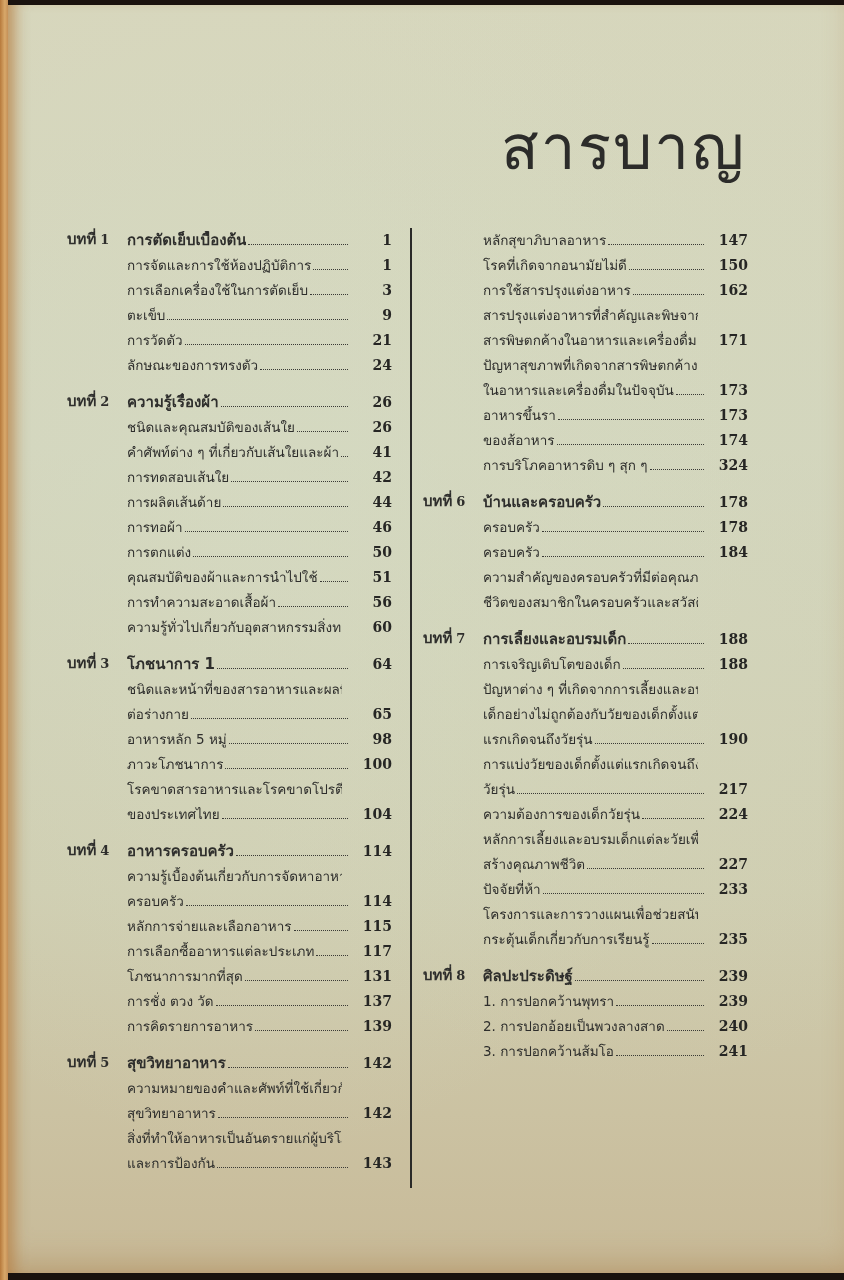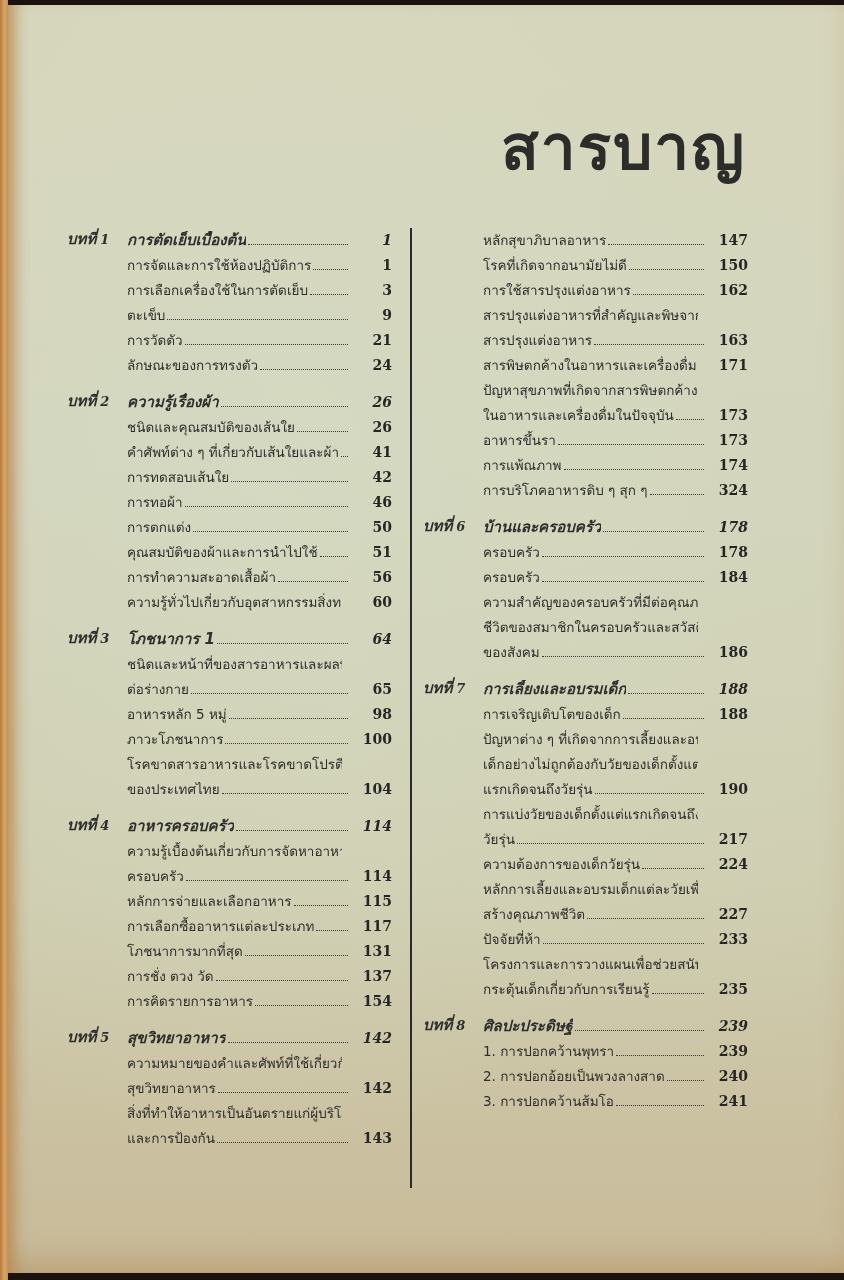--- a/index.html
+++ b/index.html
@@ -32,21 +32,21 @@
       top: 0;
       width: 8px;
       height: 1280px;
       background: linear-gradient(90deg, #b77a3c 0%, #d8a86a 60%, #c49058 100%);
     }
     .title {
       position: absolute;
       right: 98px;
       top: 112px;
       font-family: "DejaVu Sans", sans-serif;
-      font-weight: bold;
+      font-weight: normal;
       font-size: 62px;
       letter-spacing: 2px;
       color: #2c2c2a;
       margin: 0;
       line-height: 1;
     }
     .divider {
       position: absolute;
       left: 410px;
       top: 228px;
@@ -68,21 +68,20 @@
       display: flex;
       align-items: flex-end;
       font-size: 13.5px;
       color: #2e2e2c;
       line-height: 18px;
     }
     .row.chapter {
       height: 25px;
       font-weight: bold;
       font-size: 15px;
-      font-style: italic;
     }
     .row.gap { margin-top: 12px; }
     .chap-no {
       width: 60px;
       flex: 0 0 60px;
       white-space: nowrap;
       font-family: "DejaVu Serif", serif;
       font-weight: bold;
       font-size: 15px;
     }
@@ -177,20 +176,26 @@
       <span class="page-num">41</span>
     </div>
     <div class="row">
       <span class="indent"></span>
       <span class="text">การทดสอบเส้นใย</span>
       <span class="leader"></span>
       <span class="page-num">42</span>
     </div>
     <div class="row">
       <span class="indent"></span>
+      <span class="text">การผลิตเส้นด้าย</span>
+      <span class="leader"></span>
+      <span class="page-num">44</span>
+    </div>
+    <div class="row">
+      <span class="indent"></span>
       <span class="text">การทอผ้า</span>
       <span class="leader"></span>
       <span class="page-num">46</span>
     </div>
     <div class="row">
       <span class="indent"></span>
       <span class="text">การตกแต่ง</span>
       <span class="leader"></span>
       <span class="page-num">50</span>
     </div>
@@ -293,21 +298,21 @@
     <div class="row">
       <span class="indent"></span>
       <span class="text">การชั่ง ตวง วัด</span>
       <span class="leader"></span>
       <span class="page-num">137</span>
     </div>
     <div class="row">
       <span class="indent"></span>
       <span class="text">การคิดรายการอาหาร</span>
       <span class="leader"></span>
-      <span class="page-num">154</span>
+      <span class="page-num">139</span>
     </div>
     <div class="row chapter gap">
       <span class="chap-no"><span>บทที่</span><span class="num">5</span></span>
       <span class="text">สุขวิทยาอาหาร</span>
       <span class="leader"></span>
       <span class="page-num">142</span>
     </div>
     <div class="row">
       <span class="indent"></span>
       <span class="text">ความหมายของคำและศัพท์ที่ใช้เกี่ยวกับ</span>
@@ -353,26 +358,20 @@
       <span class="page-num">162</span>
     </div>
     <div class="row">
       <span class="indent"></span>
       <span class="text">สารปรุงแต่งอาหารที่สำคัญและพิษจาก</span>
       <span class="leader none"></span>
       <span class="page-num"></span>
     </div>
     <div class="row">
       <span class="indent"></span>
-      <span class="text">สารปรุงแต่งอาหาร</span>
-      <span class="leader"></span>
-      <span class="page-num">163</span>
-    </div>
-    <div class="row">
-      <span class="indent"></span>
       <span class="text">สารพิษตกค้างในอาหารและเครื่องดื่ม</span>
       <span class="leader none"></span>
       <span class="page-num">171</span>
     </div>
     <div class="row">
       <span class="indent"></span>
       <span class="text">ปัญหาสุขภาพที่เกิดจากสารพิษตกค้าง</span>
       <span class="leader none"></span>
       <span class="page-num"></span>
     </div>
@@ -383,21 +382,21 @@
       <span class="page-num">173</span>
     </div>
     <div class="row">
       <span class="indent"></span>
       <span class="text">อาหารขึ้นรา</span>
       <span class="leader"></span>
       <span class="page-num">173</span>
     </div>
     <div class="row">
       <span class="indent"></span>
-      <span class="text">การแพ้ณภาพ</span>
+      <span class="text">ของส้อาหาร</span>
       <span class="leader"></span>
       <span class="page-num">174</span>
     </div>
     <div class="row">
       <span class="indent"></span>
       <span class="text">การบริโภคอาหารดิบ ๆ สุก ๆ</span>
       <span class="leader"></span>
       <span class="page-num">324</span>
     </div>
     <div class="row chapter gap">
@@ -422,26 +421,20 @@
       <span class="indent"></span>
       <span class="text">ความสำคัญของครอบครัวที่มีต่อคุณภาพ</span>
       <span class="leader none"></span>
       <span class="page-num"></span>
     </div>
     <div class="row">
       <span class="indent"></span>
       <span class="text">ชีวิตของสมาชิกในครอบครัวและสวัสดิภาพ</span>
       <span class="leader none"></span>
       <span class="page-num"></span>
-    </div>
-    <div class="row">
-      <span class="indent"></span>
-      <span class="text">ของสังคม</span>
-      <span class="leader"></span>
-      <span class="page-num">186</span>
     </div>
     <div class="row chapter gap">
       <span class="chap-no"><span>บทที่</span><span class="num">7</span></span>
       <span class="text">การเลี้ยงและอบรมเด็ก</span>
       <span class="leader"></span>
       <span class="page-num">188</span>
     </div>
     <div class="row">
       <span class="indent"></span>
       <span class="text">การเจริญเติบโตของเด็ก</span>

